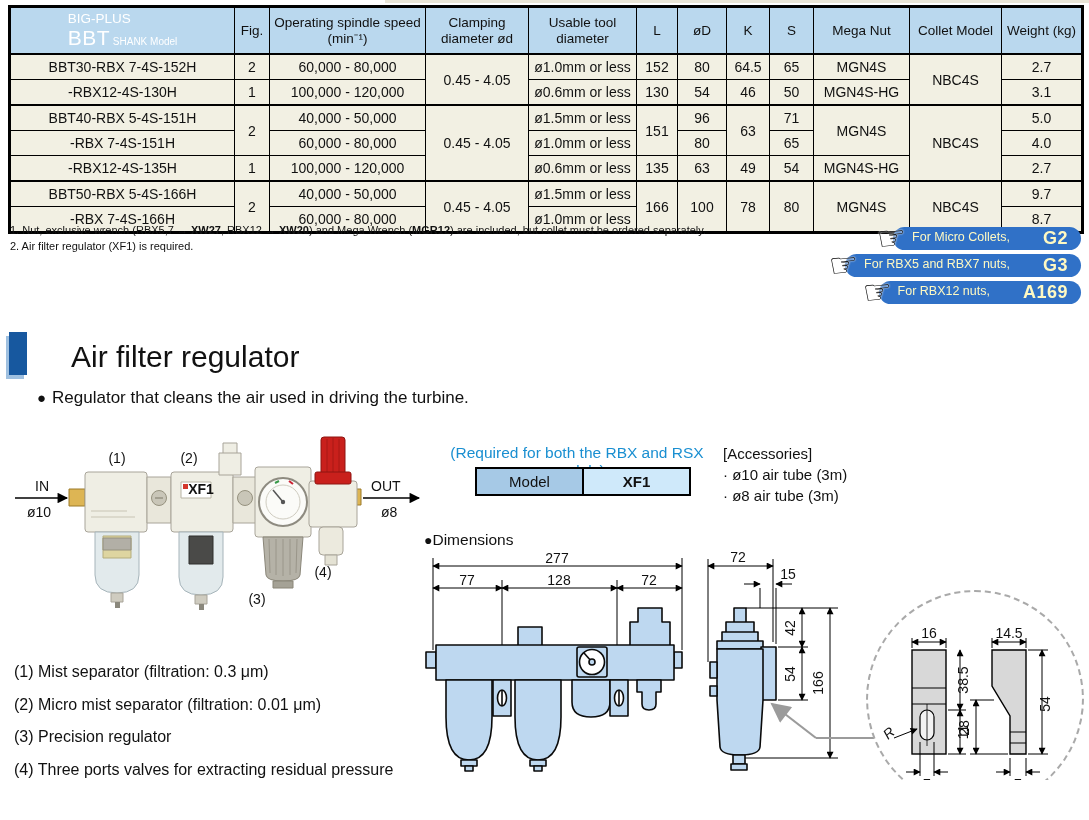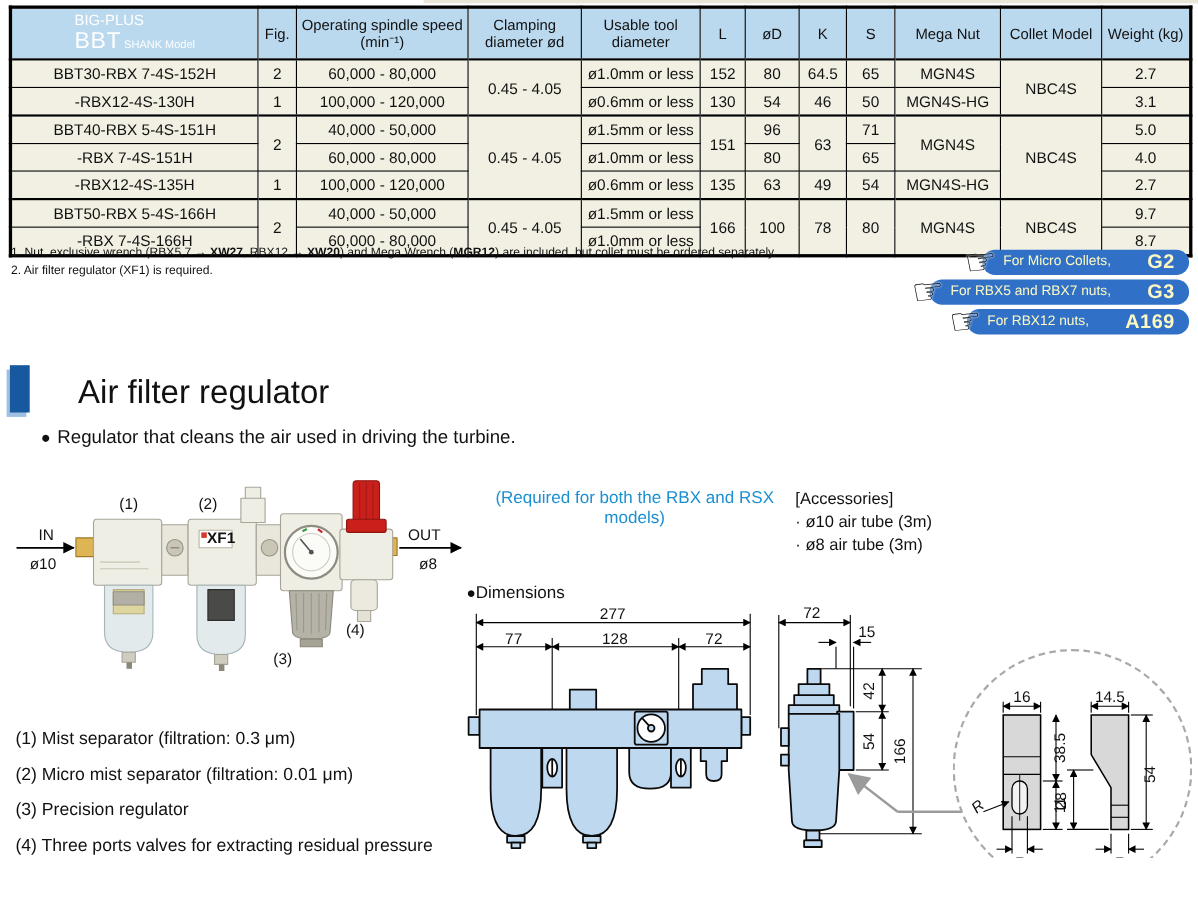--- a/index.html
+++ b/index.html
@@ -293,20 +293,28 @@
       <rect x="314" y="102" width="24" height="28" rx="4" fill="#eceade" stroke="#a8a499"></rect>
       <rect x="320" y="130" width="12" height="10" fill="#e4e2d4" stroke="#a8a499"></rect>
     </g>
     <text x="112" y="38" text-anchor="middle" font-size="16">(1)</text>
     <text x="184" y="38" text-anchor="middle" font-size="16">(2)</text>
     <text x="252" y="179" text-anchor="middle" font-size="16">(3)</text>
     <text x="318" y="152" text-anchor="middle" font-size="16">(4)</text>
   </svg>
 
   <div class="req-note">(Required for both the RBX and RSX models)</div>
+  <table class="mdl">
+    <tbody>
+        <tr>
+      <td class="mdl-l">Model</td>
+      <td class="mdl-v">XF1</td>
+    </tr>
+  </tbody>
+    </table>
   <div class="acc">
     <div>[Accessories]</div>
     <div>· ø10 air tube (3m)</div>
     <div>· ø8 air tube (3m)</div>
   </div>
   <div class="dim-label"><span class="dot">●</span><span>Dimensions</span></div>
 
   <svg style="left:422px;top:552px" width="290" height="225" viewBox="0 0 290 225">
     <defs>
       <marker id="fE" viewBox="0 0 10 10" refX="9" refY="5" markerWidth="9" markerHeight="7" orient="auto-start-reverse">

